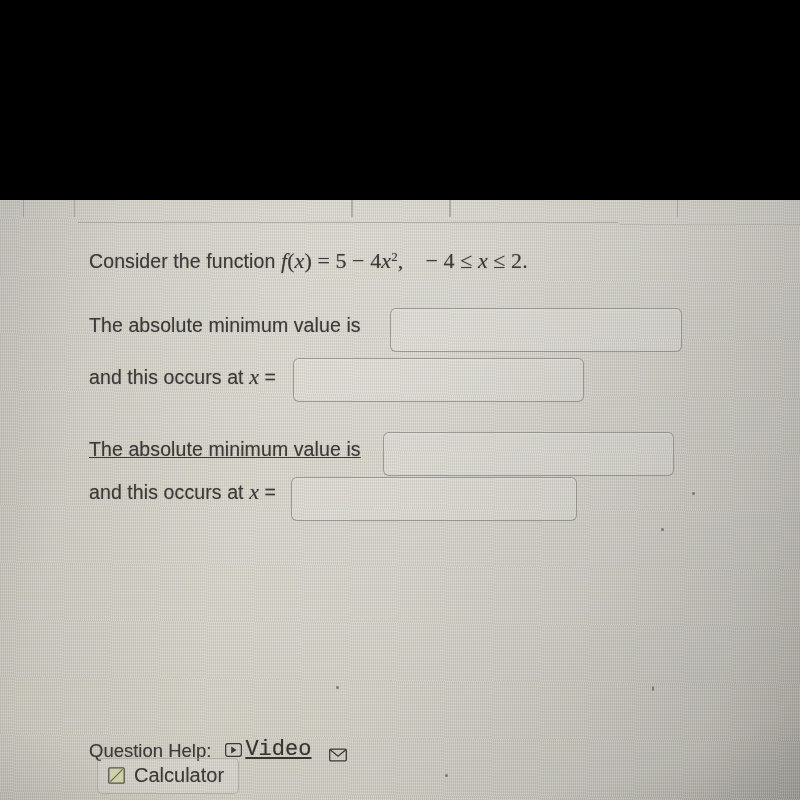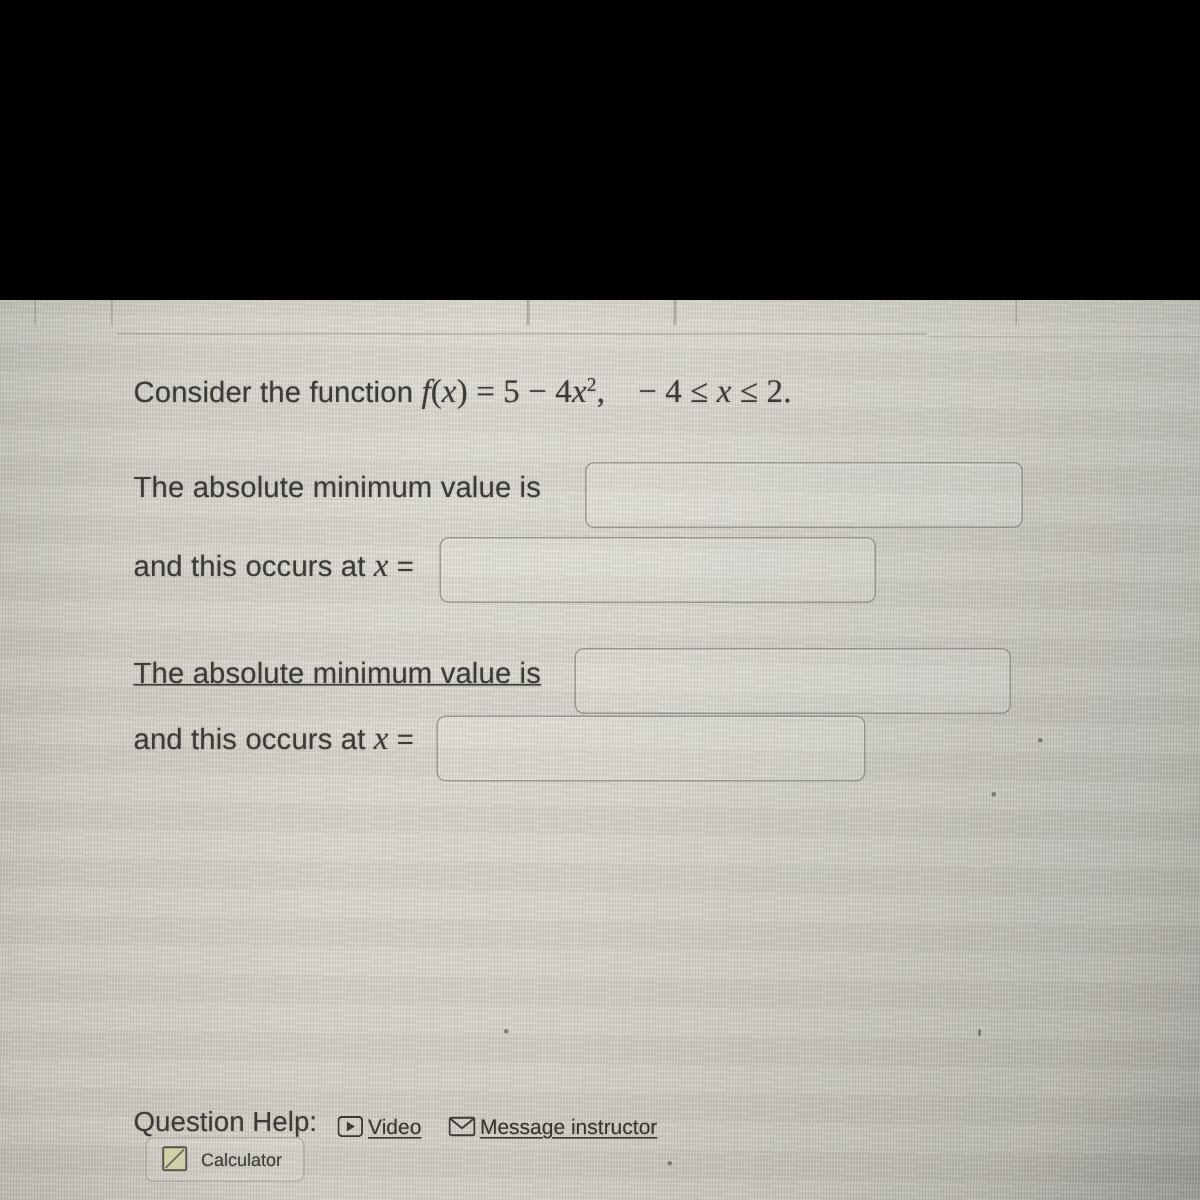--- a/index.html
+++ b/index.html
@@ -131,23 +131,24 @@
   .help-label {
     color: #3b3a37;
     font-size: 18.5px;
     margin-right: 14px;
     text-shadow: 0 0 1px rgba(70,68,62,0.4);
   }
   .help-link {
     display: inline-flex;
     align-items: center;
     color: #35342f;
-    font-size: 14px;
+    font-size: 22px;
     text-decoration: none;
     margin-right: 18px;
+    font-family: Liberation Mono, monospace;
   }
   .help-link .lbl {
     text-decoration: underline;
     text-underline-offset: 2px;
     text-shadow: 0 0 1px rgba(70,68,62,0.4);
   }
   .help-link .ico { margin-right: 3px; display: inline-flex; align-items: center; }
 
   
   #calculator-button {
@@ -155,21 +156,21 @@
     left: 97px;
     top: 558px;
     display: flex;
     align-items: center;
     gap: 9px;
     padding: 5px 14px 6px 10px;
     border: 1px solid rgba(150,148,140,0.55);
     border-radius: 5px;
     background: rgba(255,255,255,0.10);
     color: #3b3a37;
-    font-size: 12px;
+    font-size: 20px;
     cursor: pointer;
     text-shadow: 0 0 1px rgba(70,68,62,0.35);
   }
 
   
   .speck { position: absolute; background: rgba(60,58,52,0.55); border-radius: 50%; z-index: 8; }
 </style>
 </head>
 <body>
 
@@ -240,21 +241,20 @@
           <span class="lbl">Video</span>
         </a>
 
         <a class="help-link" href="#">
           <span class="ico">
             <svg width="18" height="14" viewBox="0 0 18 14">
               <rect x="0.7" y="1.2" width="16.6" height="11.6" rx="1.2" ry="1.2" fill="none" stroke="#3b3a37" stroke-width="1.3"></rect>
               <polyline points="1.2,1.8 9,8.2 16.8,1.8" fill="none" stroke="#3b3a37" stroke-width="1.3"></polyline>
             </svg>
           </span>
-          <span class="lbl">Message instructor</span>
         </a>
       </div>
 
       <div id="calculator-button">
         <span style="display:inline-flex;">
           <svg width="17" height="17" viewBox="0 0 17 17">
             <rect x="0.8" y="0.8" width="15.4" height="15.4" rx="1" ry="1" fill="#cfd2a8" stroke="#54534c" stroke-width="1.3"></rect>
             <line x1="2.4" y1="14.6" x2="14.6" y2="2.4" stroke="#6b6a5f" stroke-width="1.3"></line>
           </svg>
         </span>

